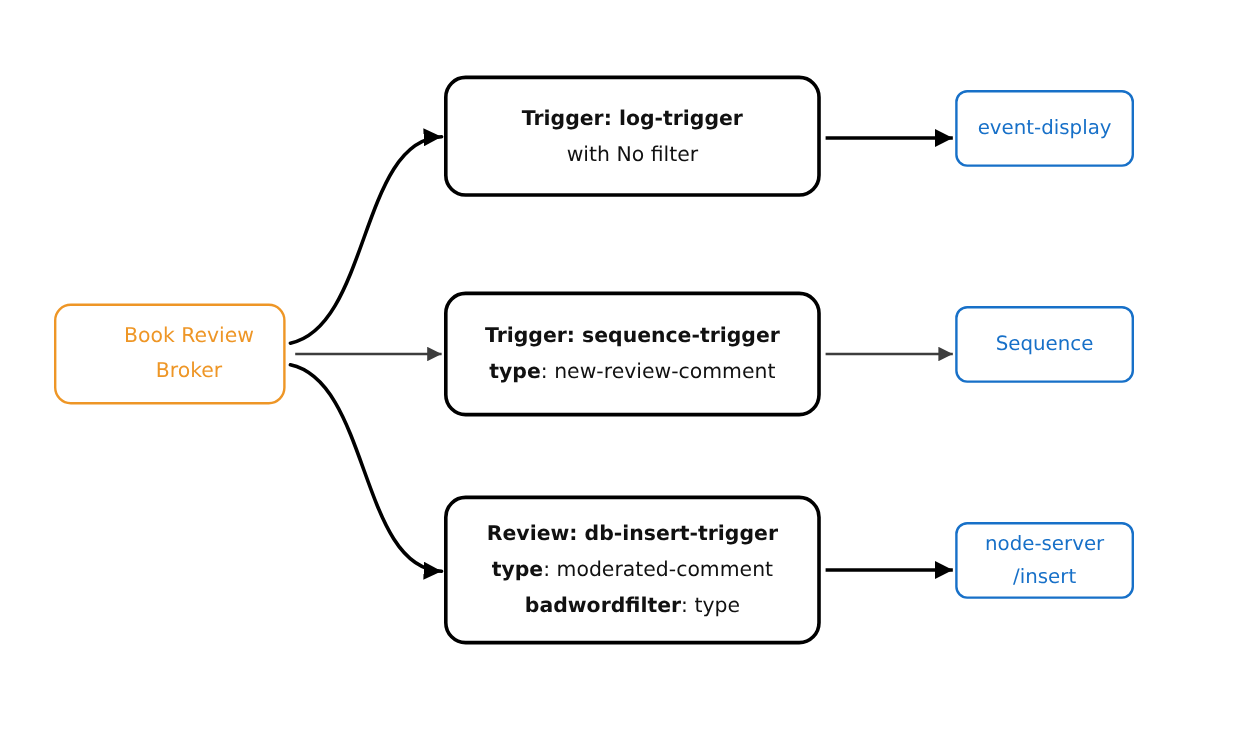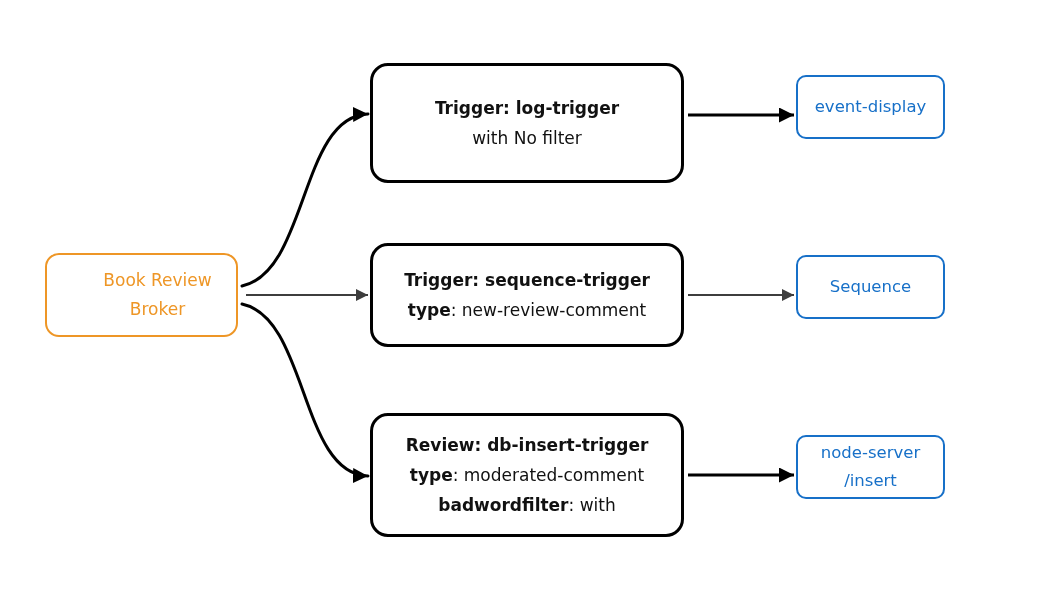--- a/index.html
+++ b/index.html
@@ -47,21 +47,21 @@
     padding-left: 32px;
   }
 
   .trigger {
     left: 370px;
     width: 314px;
     border: 3px solid #000000;
     border-radius: 18px;
     line-height: 30px;
   }
-  .trigger.t1 { top: 63px;  height: 120px; }
+  .trigger.t1 { top: 63px;  height: 101px; }
   .trigger.t2 { top: 243px; height: 104px; align-items: center; }
   .trigger.t3 { top: 413px; height: 124px; }
   .trigger .title { font-weight: 700; }
   .trigger .b { font-weight: 700; }
 
   .sink {
     left: 796px;
     width: 149px; height: 64px;
     border: 2px solid #1770C8;
     border-radius: 10px;
@@ -119,21 +119,21 @@
       <span class="b">type</span><span>: new-review-comment</span>
     </div>
   </div>
 
   <div class="node trigger t3">
     <div class="title">Review: db-insert-trigger</div>
     <div>
       <span class="b">type</span><span>: moderated-comment</span>
     </div>
     <div>
-      <span class="b">badwordfilter</span><span>: with</span>
+      <span class="b">badwordfilter</span><span>: type</span>
     </div>
   </div>
 
   <div class="node sink s1">
     <span class="pre">event-display</span>
   </div>
 
   <div class="node sink s2">
     <span class="pre">Sequence</span>
   </div>

